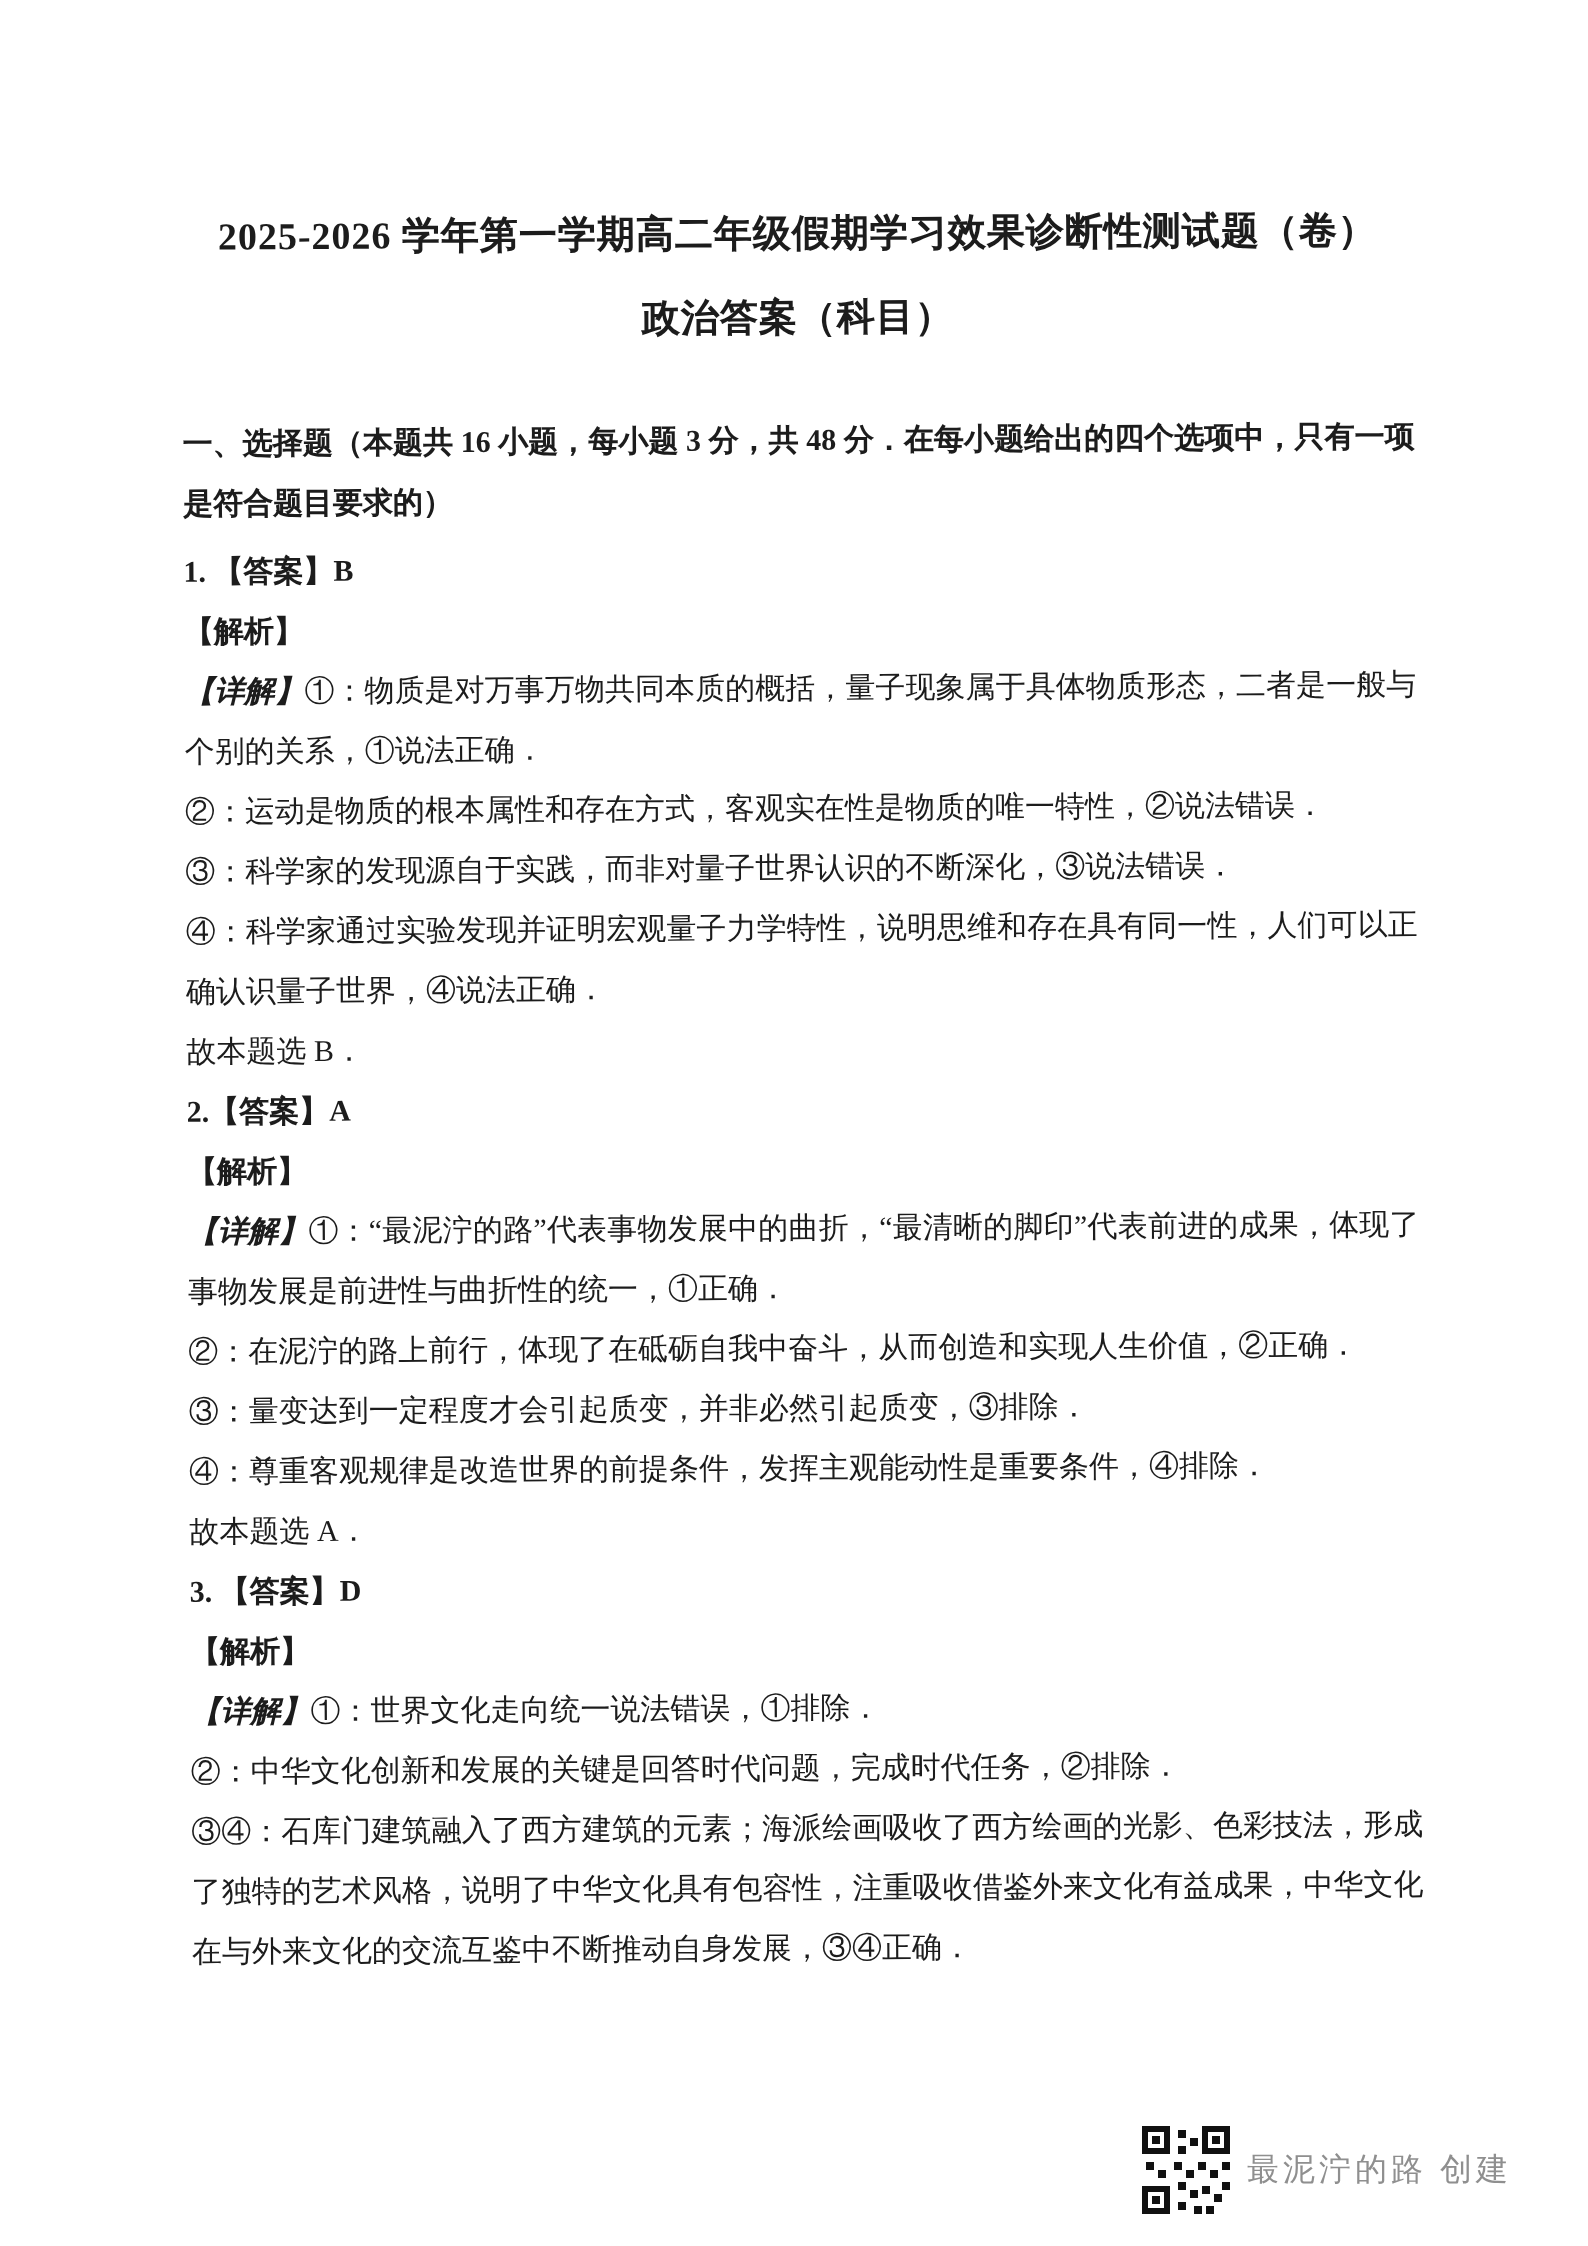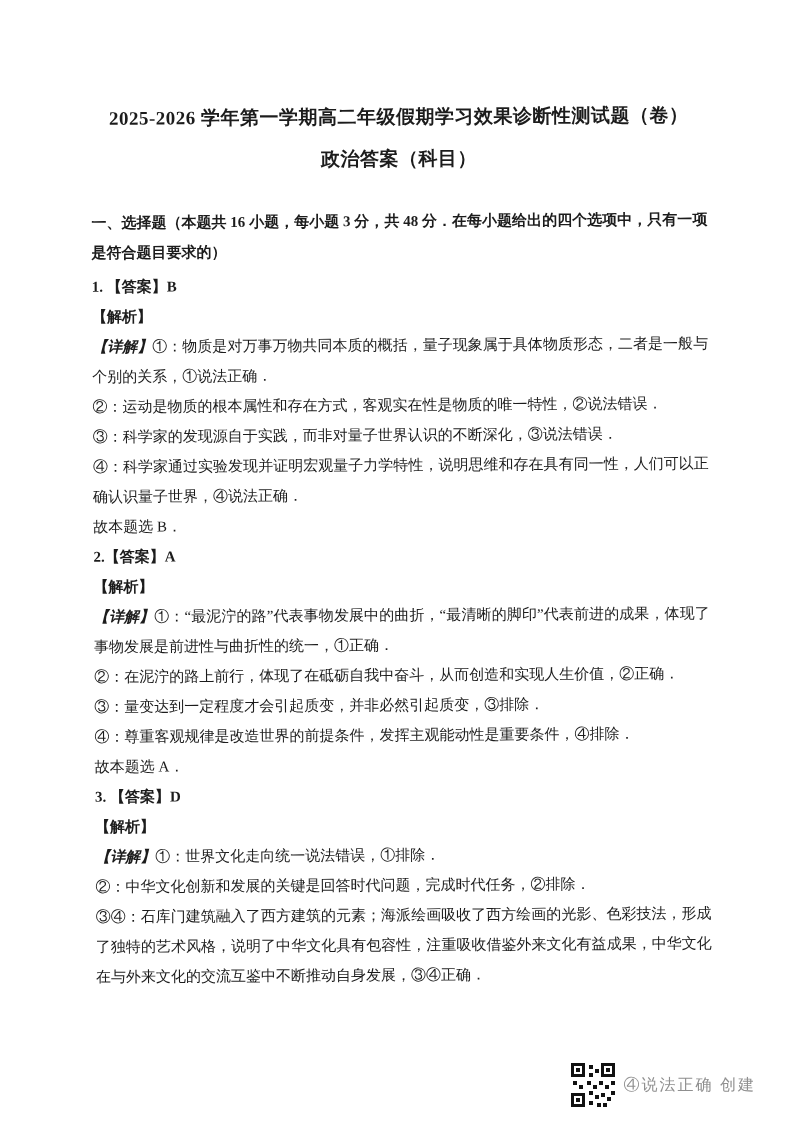--- a/index.html
+++ b/index.html
@@ -140,15 +140,15 @@
         <rect x="18" y="28" width="4" height="4"></rect>
         <rect x="24" y="32" width="4" height="4"></rect>
         <rect x="30" y="30" width="4" height="4"></rect>
         <rect x="36" y="34" width="4" height="4"></rect>
         <rect x="18" y="38" width="4" height="4"></rect>
         <rect x="26" y="40" width="4" height="4"></rect>
         <rect x="40" y="28" width="4" height="4"></rect>
         <rect x="32" y="40" width="4" height="4"></rect>
       </g>
     </svg>
-    <span class="scanner-credit">④说法正确  创建</span>
+    <span class="scanner-credit">最泥泞的路  创建</span>
   </div>
 </div>
 
 </body></html>

